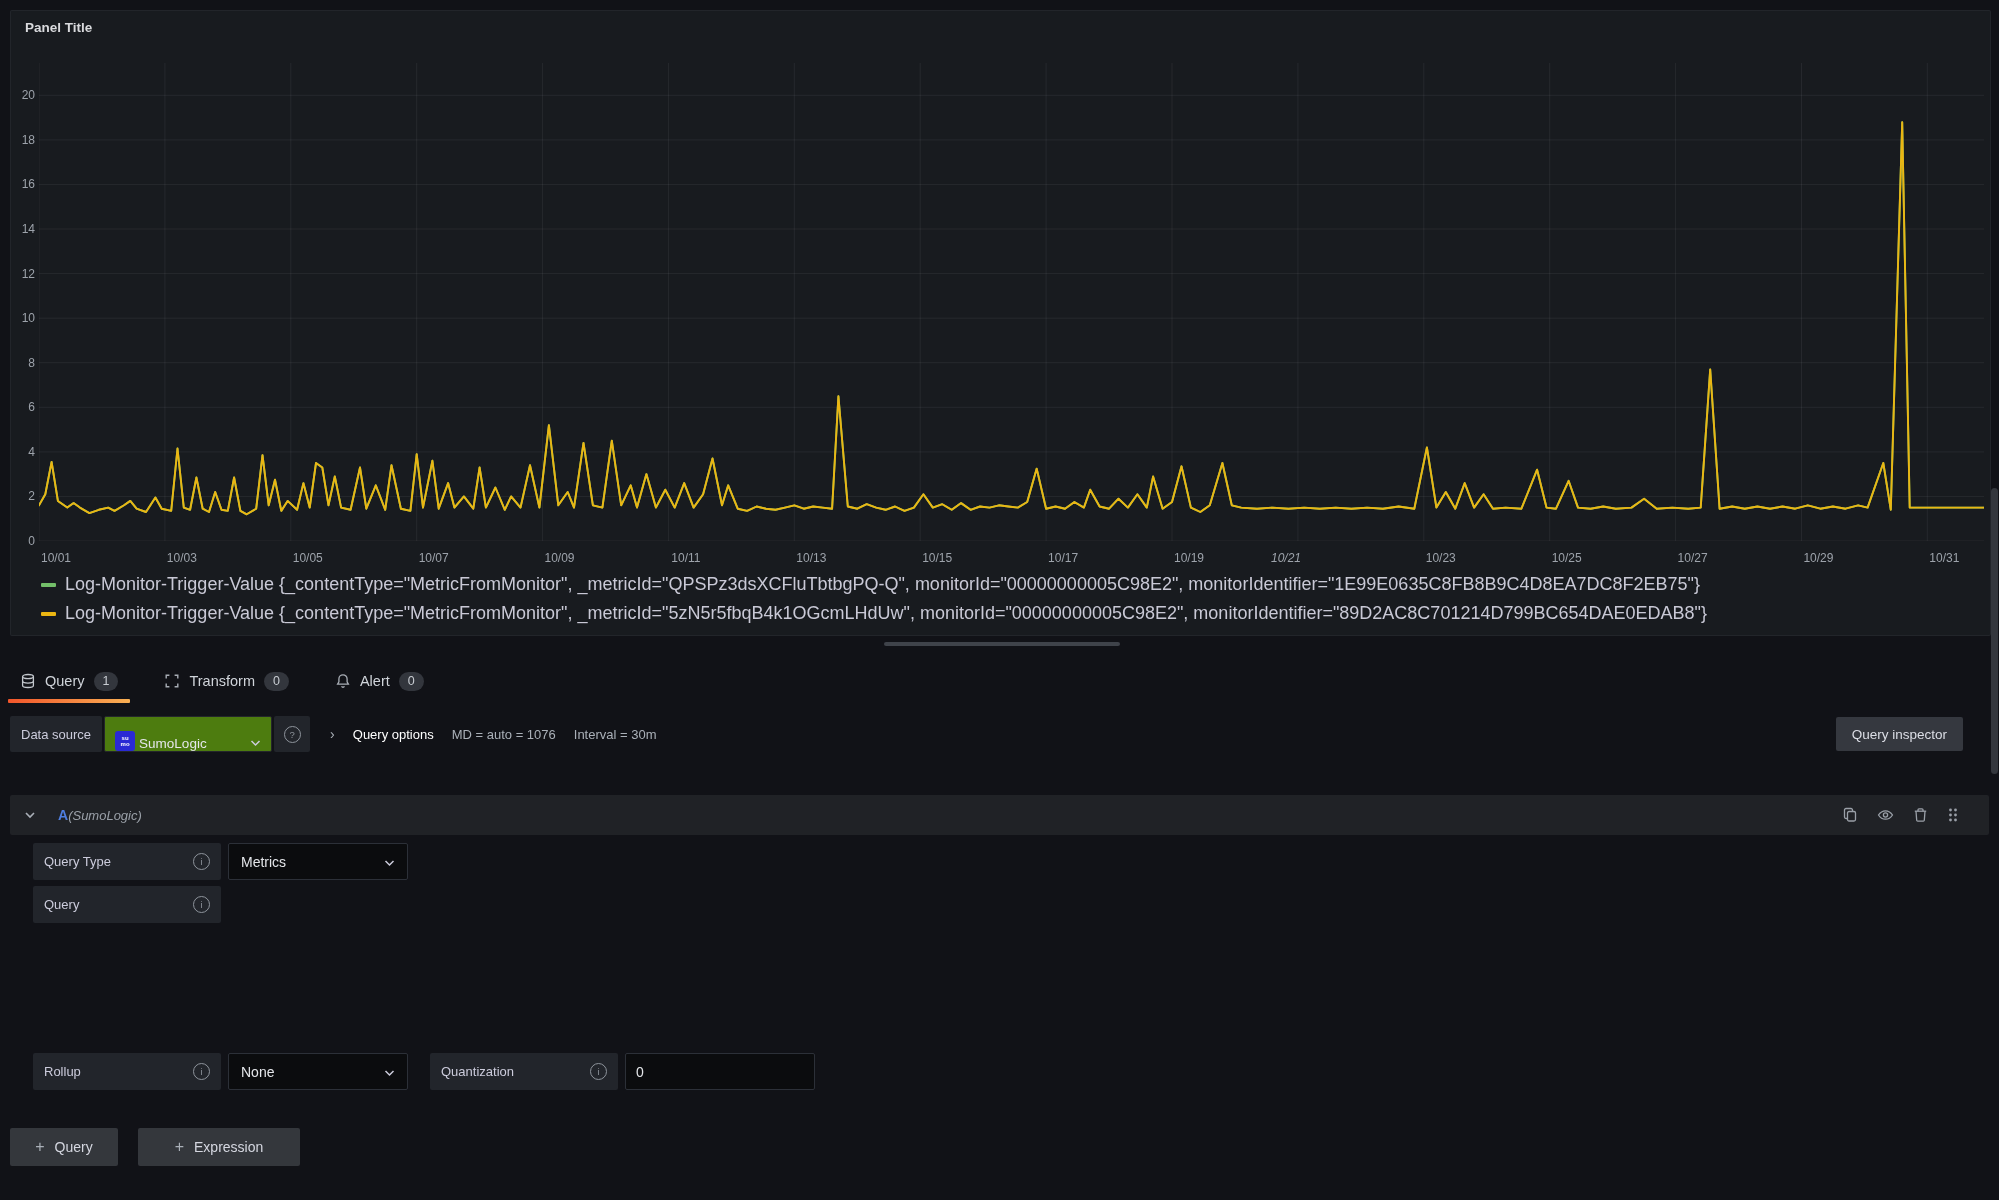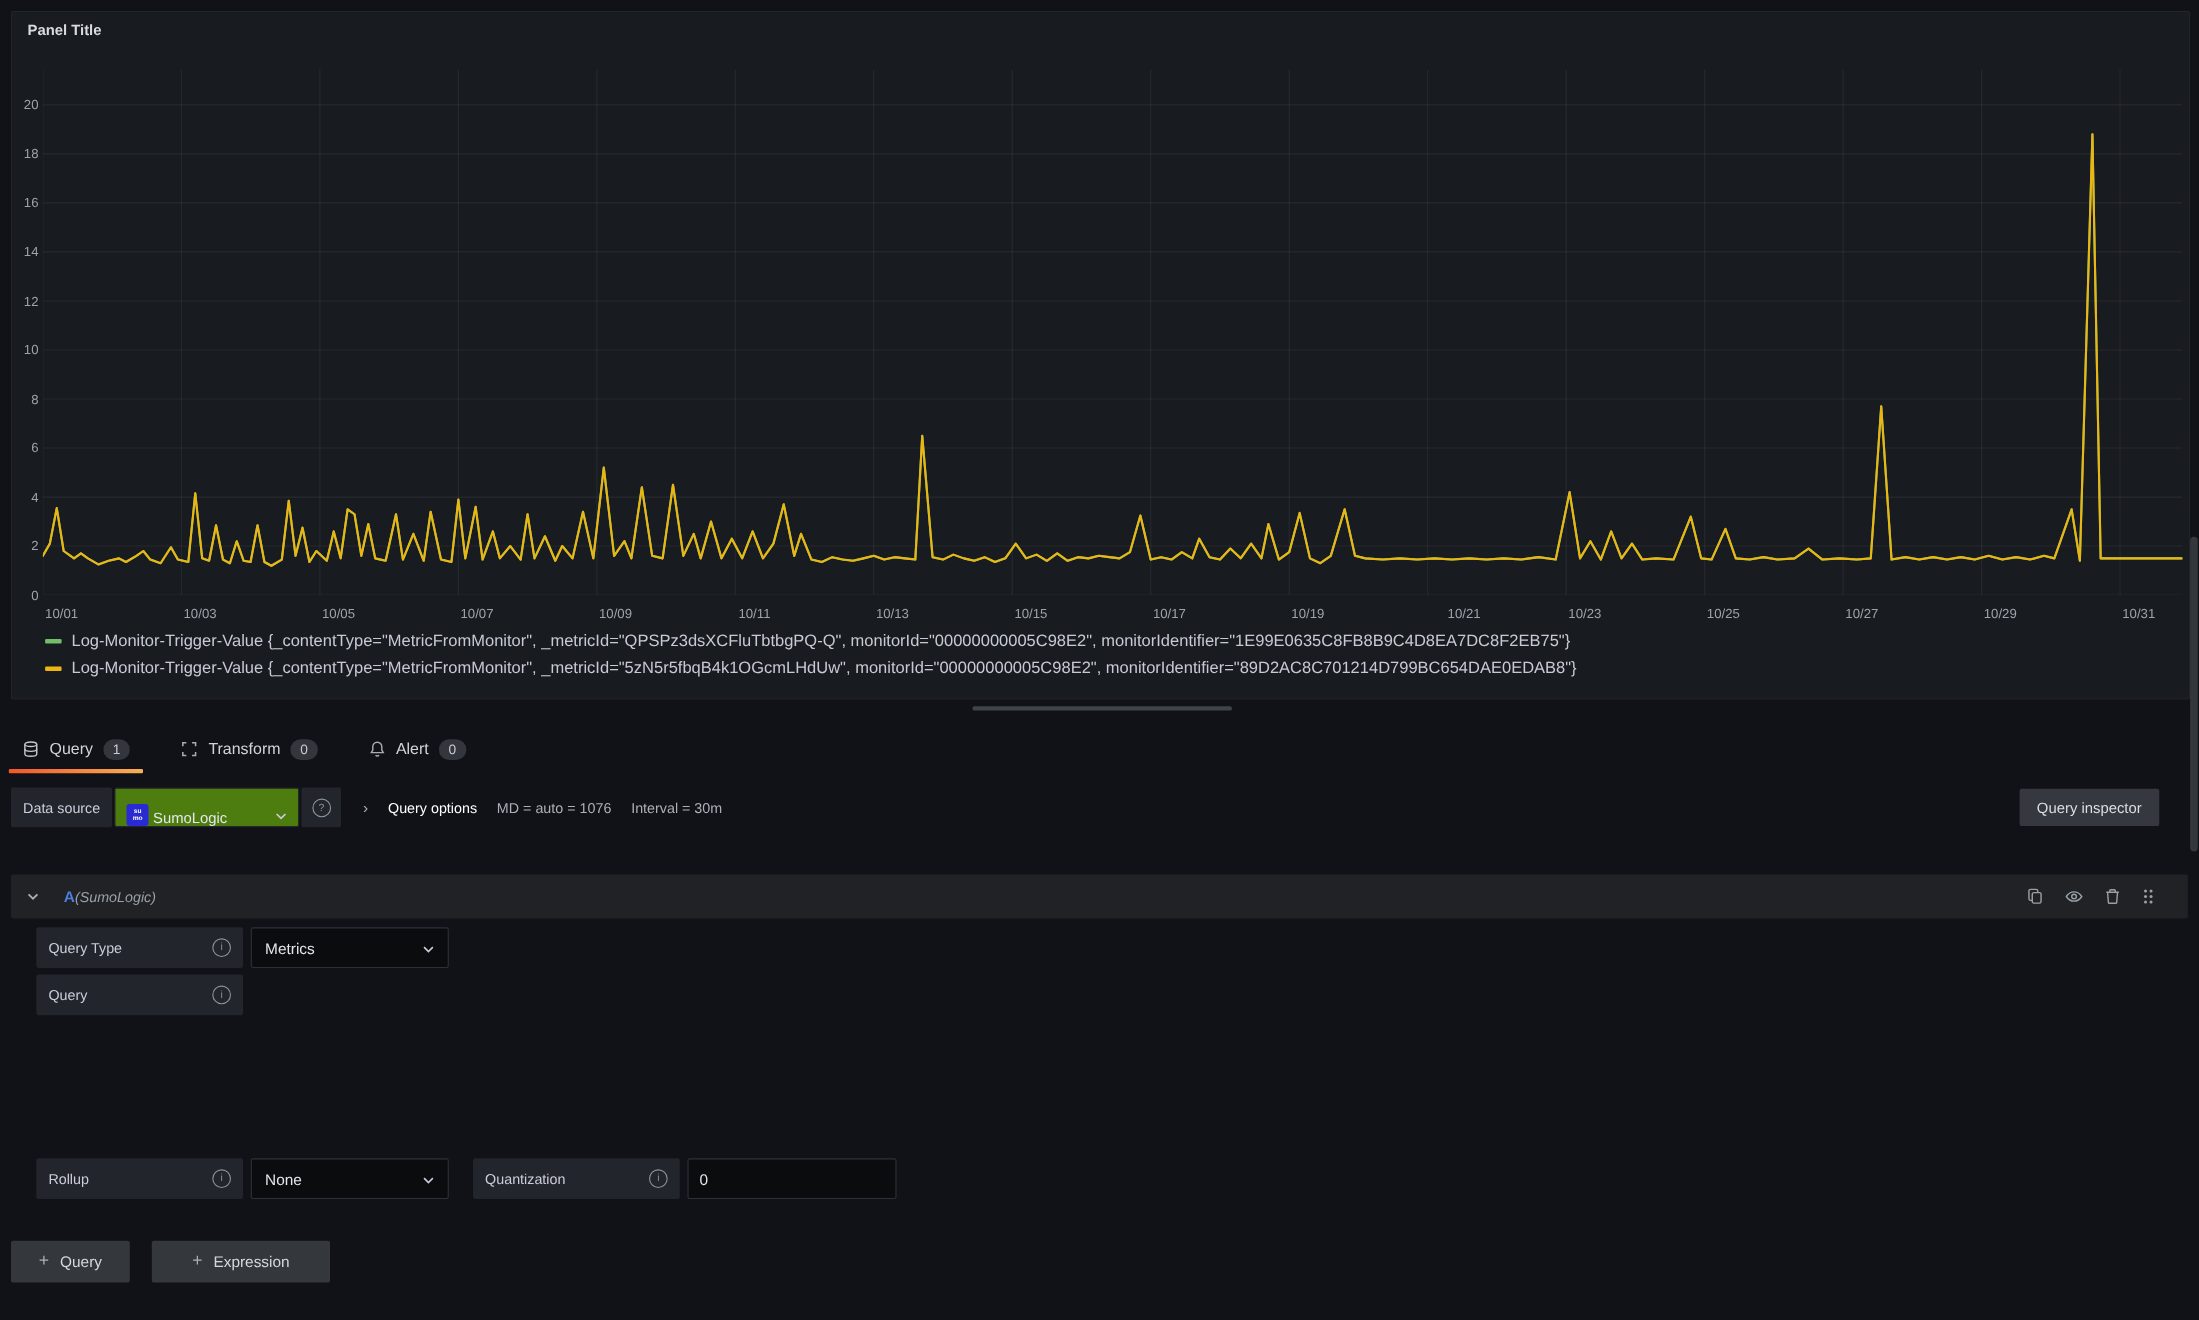--- a/index.html
+++ b/index.html
@@ -8,21 +8,21 @@
 
   
   .panel{position:absolute;left:10px;top:10px;width:1979px;height:624px;background:#181b1f;
          border:1px solid rgba(204,204,220,0.06);border-radius:2px;}
   .panel-title{position:absolute;left:14px;top:9px;font-size:13.5px;font-weight:600;color:#d9dadd;cursor:pointer;}
   #plot{position:absolute;left:28px;top:52px;width:1945px;height:478px;display:block;}
   .grid{stroke:rgba(204,204,220,0.08);stroke-width:1;}
   .ylab{position:absolute;left:0;width:24px;text-align:right;font-size:12px;color:#9da3ab;line-height:14px;}
   .xlab{position:absolute;top:540px;width:64px;text-align:right;font-size:12px;color:#9da3ab;}
   .legend{position:absolute;left:30px;top:563px;display:flex;flex-direction:column;gap:8px;}
-  .legend-row{display:flex;align-items:center;gap:9px;font-size:15px;color:#c9c9d6;cursor:pointer;}
+  .legend-row{display:flex;align-items:center;gap:9px;font-size:18px;color:#c9c9d6;cursor:pointer;}
   .legend-swatch{width:15px;height:4px;border-radius:1px;flex:0 0 auto;}
 
   
   .pane-divider{position:absolute;left:884px;top:642px;width:236px;height:4px;border-radius:2px;background:#3f434a;cursor:row-resize;}
 
   
   .tabs{position:absolute;left:10px;top:658px;height:46px;display:flex;align-items:center;gap:26px;}
   .tab{position:relative;display:flex;align-items:center;gap:9px;height:100%;padding:0 10px;
        font-size:14.5px;color:#d0d4da;cursor:pointer;}
   .tab .cnt{background:#33363d;color:#c8ccd2;font-size:12.5px;border-radius:10px;padding:1px 9px;line-height:17px;}
@@ -137,21 +137,21 @@
         <span class="xlab" style="left: -4px;">10/01</span>
         <span class="xlab" style="left: 121.89px;">10/03</span>
         <span class="xlab" style="left: 247.78px;">10/05</span>
         <span class="xlab" style="left: 373.67px;">10/07</span>
         <span class="xlab" style="left: 499.56px;">10/09</span>
         <span class="xlab" style="left: 625.45px;">10/11</span>
         <span class="xlab" style="left: 751.34px;">10/13</span>
         <span class="xlab" style="left: 877.23px;">10/15</span>
         <span class="xlab" style="left: 1003.12px;">10/17</span>
         <span class="xlab" style="left: 1129.01px;">10/19</span>
-        <span class="xlab" style="left: 1271px;">10/21</span>
+        <span class="xlab" style="left: 1226px; font-style: italic;">10/21</span>
         <span class="xlab" style="left: 1380.79px;">10/23</span>
         <span class="xlab" style="left: 1506.68px;">10/25</span>
         <span class="xlab" style="left: 1632.57px;">10/27</span>
         <span class="xlab" style="left: 1758.46px;">10/29</span>
         <span class="xlab" style="left: 1884.35px;">10/31</span>
       </div>
     <div class="legend">
       <div class="legend-row">
         <span class="legend-swatch" style="background: rgb(115, 191, 105);"></span>
         <span>Log-Monitor-Trigger-Value {_contentType="MetricFromMonitor", _metricId="QPSPz3dsXCFluTbtbgPQ-Q", monitorId="00000000005C98E2", monitorIdentifier="1E99E0635C8FB8B9C4D8EA7DC8F2EB75"}</span>

